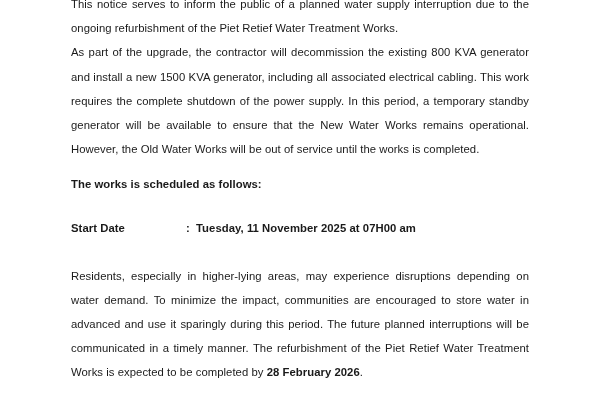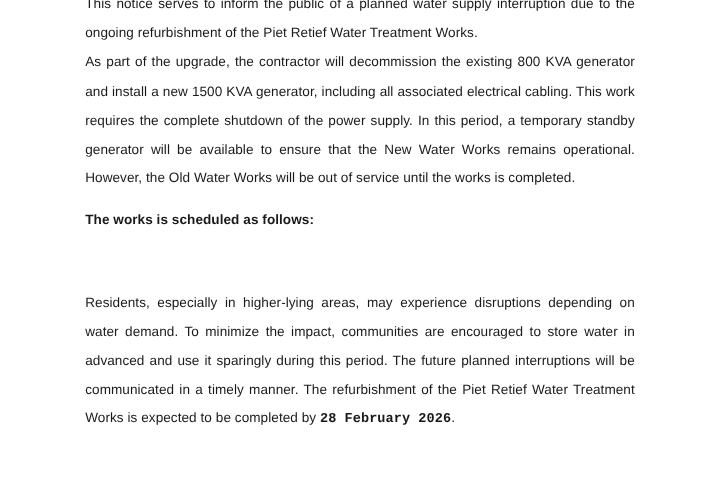--- a/index.html
+++ b/index.html
@@ -31,21 +31,20 @@
     line-height: 24.2px;
     text-align: justify;
     text-justify: inter-word;
     letter-spacing: 0.05px;
   }
   p.clipped-top {
     margin-top: -8px;
   }
   .bold {
     font-weight: bold;
-    font-family: Liberation Mono, monospace;
   }
   .spacer-sm { height: 11px; }
   .spacer-md { height: 20px; }
   .spacer-lg { height: 24px; }
 
   .heading {
     margin: 0;
     font-size: 11.3px;
     line-height: 24.2px;
     font-weight: bold;
@@ -79,20 +78,25 @@
     <p class="para">As part of the upgrade, the contractor will decommission the existing 800 KVA generator and install a new 1500 KVA generator, including all associated electrical cabling. This work requires the complete shutdown of the power supply. In this period, a temporary standby generator will be available to ensure that the New Water Works remains operational. However, the Old Water Works will be out of service until the works is completed.</p>
 
     <div class="spacer-sm"></div>
 
     <p class="heading">The works is scheduled as follows:</p>
 
     <div class="spacer-md"></div>
 
     <table class="date-table">
       <tbody>
+        <tr>
+          <td class="label">Start Date</td>
+          <td class="sep">:</td>
+          <td class="value">Tuesday, 11 November 2025 at 07H00 am</td>
+        </tr>
       </tbody>
     </table>
 
     <div class="spacer-lg"></div>
 
     <p class="para"><span>Residents, especially in higher-lying areas, may experience disruptions depending on water demand. To minimize the impact, communities are encouraged to store water in advanced and use it sparingly during this period. The future planned interruptions will be communicated in a timely manner. The refurbishment of the Piet Retief Water Treatment Works is expected to be completed by </span><span class="bold">28 February 2026</span><span>.</span></p>
 
   </div>
 </div>
 

